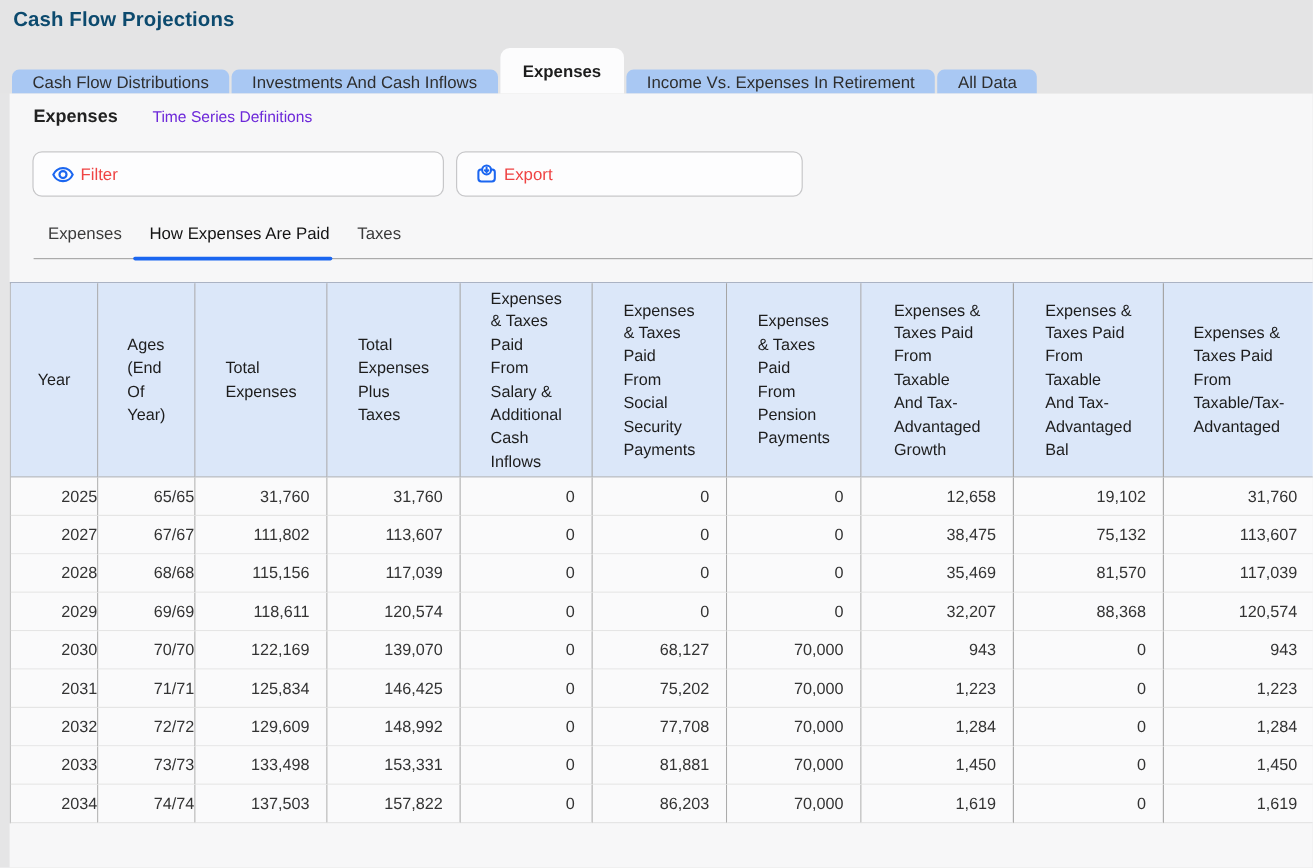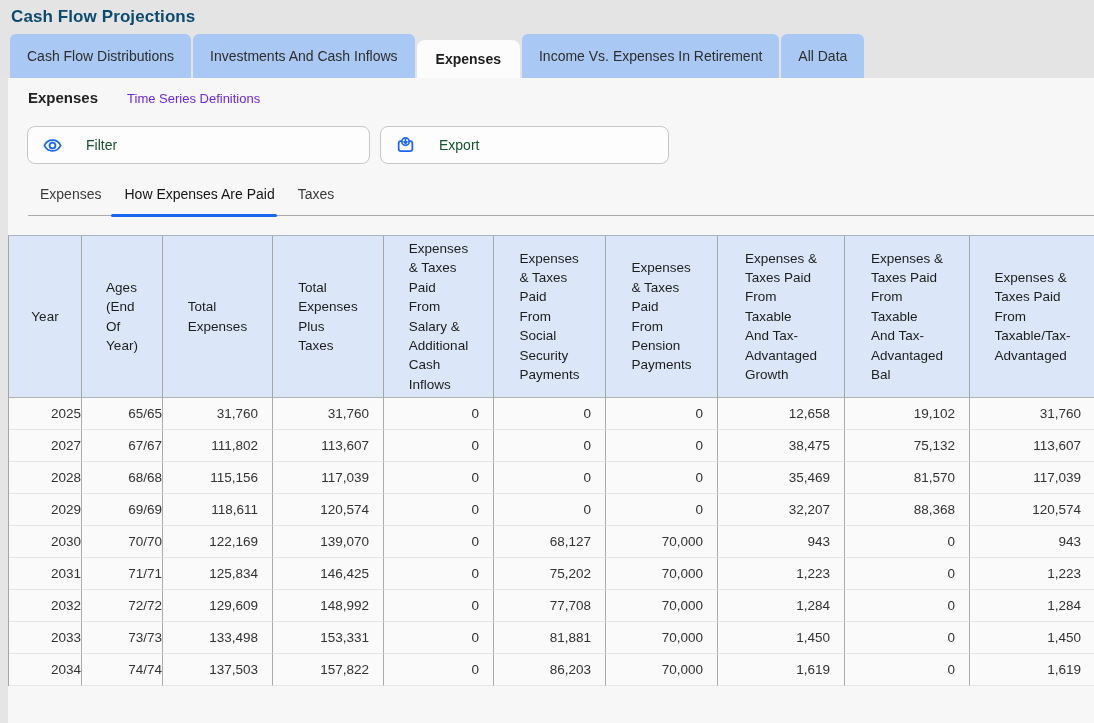--- a/index.html
+++ b/index.html
@@ -16,21 +16,21 @@
   .topbar { position: relative; height: 78px; background: #e4e4e5; }
   .page-title {
     position: absolute; left: 11px; top: 7px;
     font-size: 17px; font-weight: 700; color: #0c4a6e; letter-spacing: .1px;
   }
   .tabbar {
     position: absolute; left: 10px; bottom: 0;
     display: flex; align-items: flex-end; gap: 2px;
   }
   .tab {
-    height: 44px; padding: 0 17px;
+    height: 20px; padding: 0 17px;
     display: flex; align-items: center;
     background: #a9c8f3; color: #2e2e2e;
     font-size: 14px; white-space: nowrap;
     border-radius: 6px 6px 0 0; cursor: pointer;
   }
   .tab.active {
     height: 38px; padding: 0 19px;
     background: #fcfcfd; color: #1d1d1d; font-weight: 700;
     border-radius: 8px 8px 0 0;
   }
@@ -43,24 +43,24 @@
   }
   .section-row {
     display: flex; align-items: baseline; gap: 29px;
     padding: 11px 0 0 20px;
   }
   .section-title { font-size: 15px; font-weight: 700; color: #222; }
   .ts-link { font-size: 13px; font-weight: 400; color: #6d28d9; text-decoration: none; cursor: pointer; }
 
   .btn-row { display: flex; gap: 10px; margin: 20px 0 0 19px; }
   .btn {
-    display: flex; align-items: center; gap: 24px;
+    display: flex; align-items: center; gap: 5px;
     height: 38px; padding: 0 15px;
     background: #fdfdfe; border: 1px solid #c7c7c9; border-radius: 8px;
-    font-size: 14px; color: #14532d; cursor: pointer;
+    font-size: 14px; color: #ef4444; cursor: pointer;
   }
   .btn-filter { width: 343px; }
   .btn-export { width: 289px; }
   .btn svg { flex: 0 0 auto; }
 
   .subtab-row {
     display: flex; gap: 23px;
     margin: 22px 0 0 20px; padding-left: 12px;
     border-bottom: 1px solid #ababab;
   }

